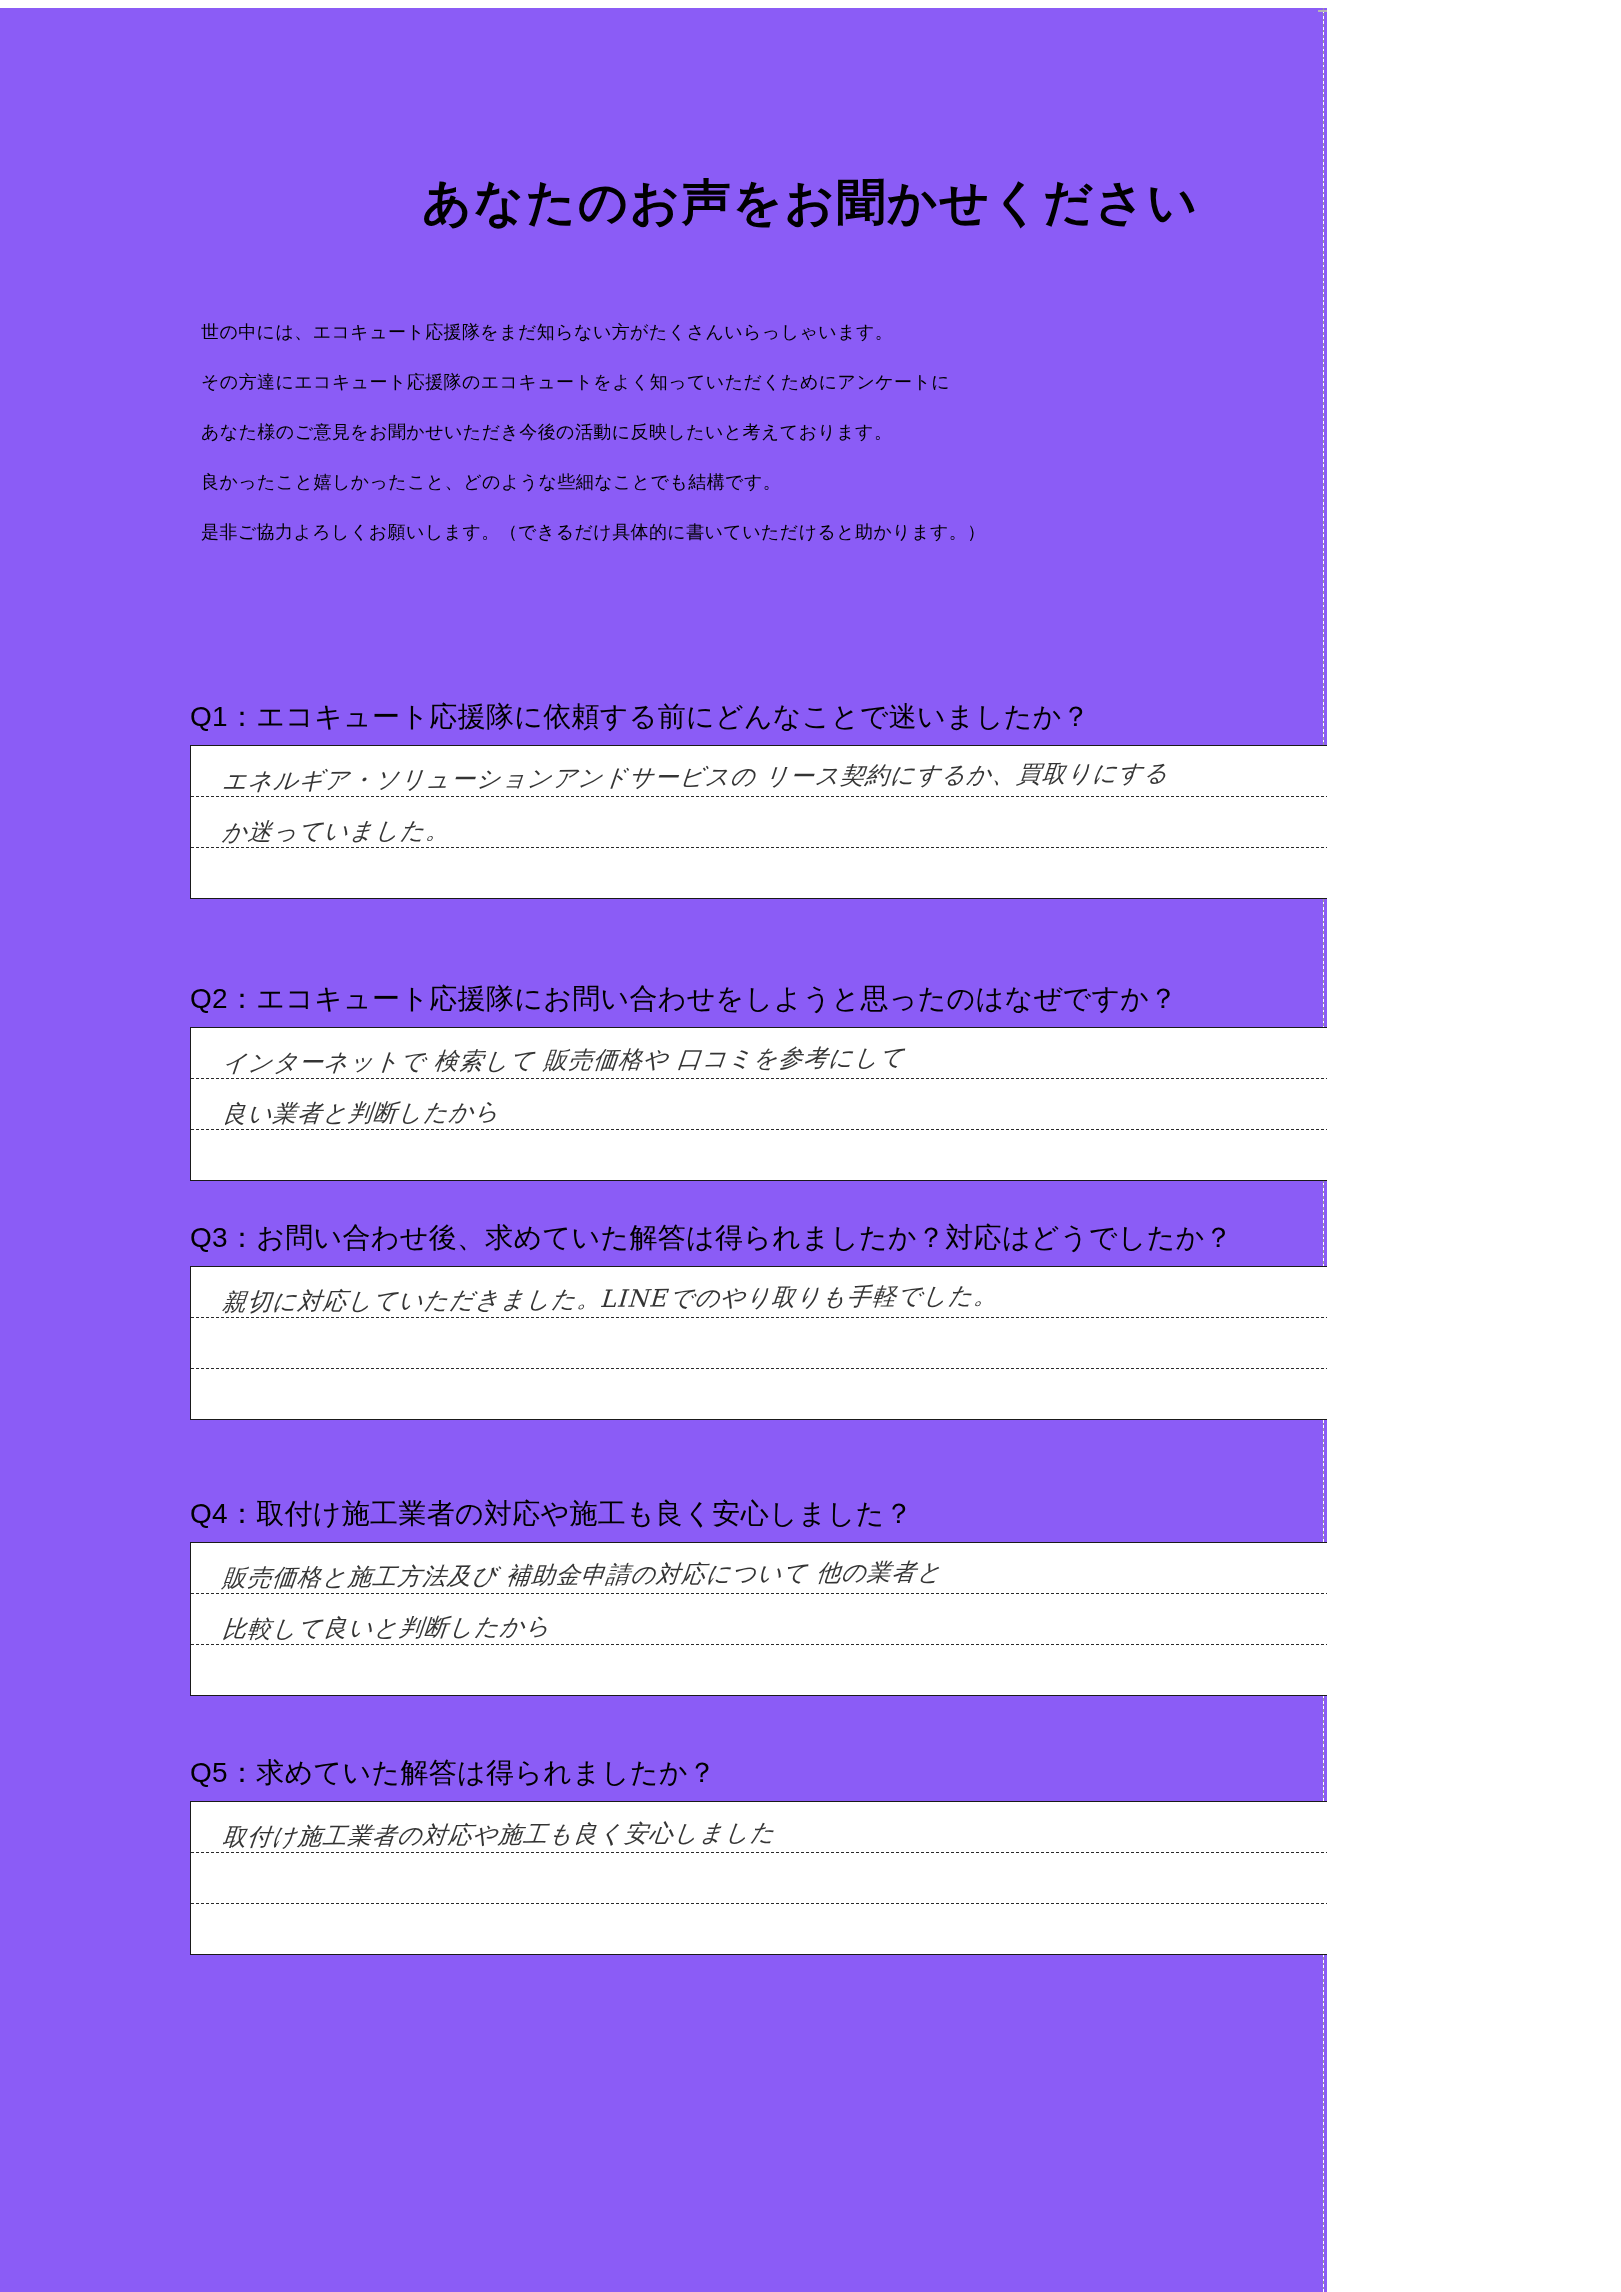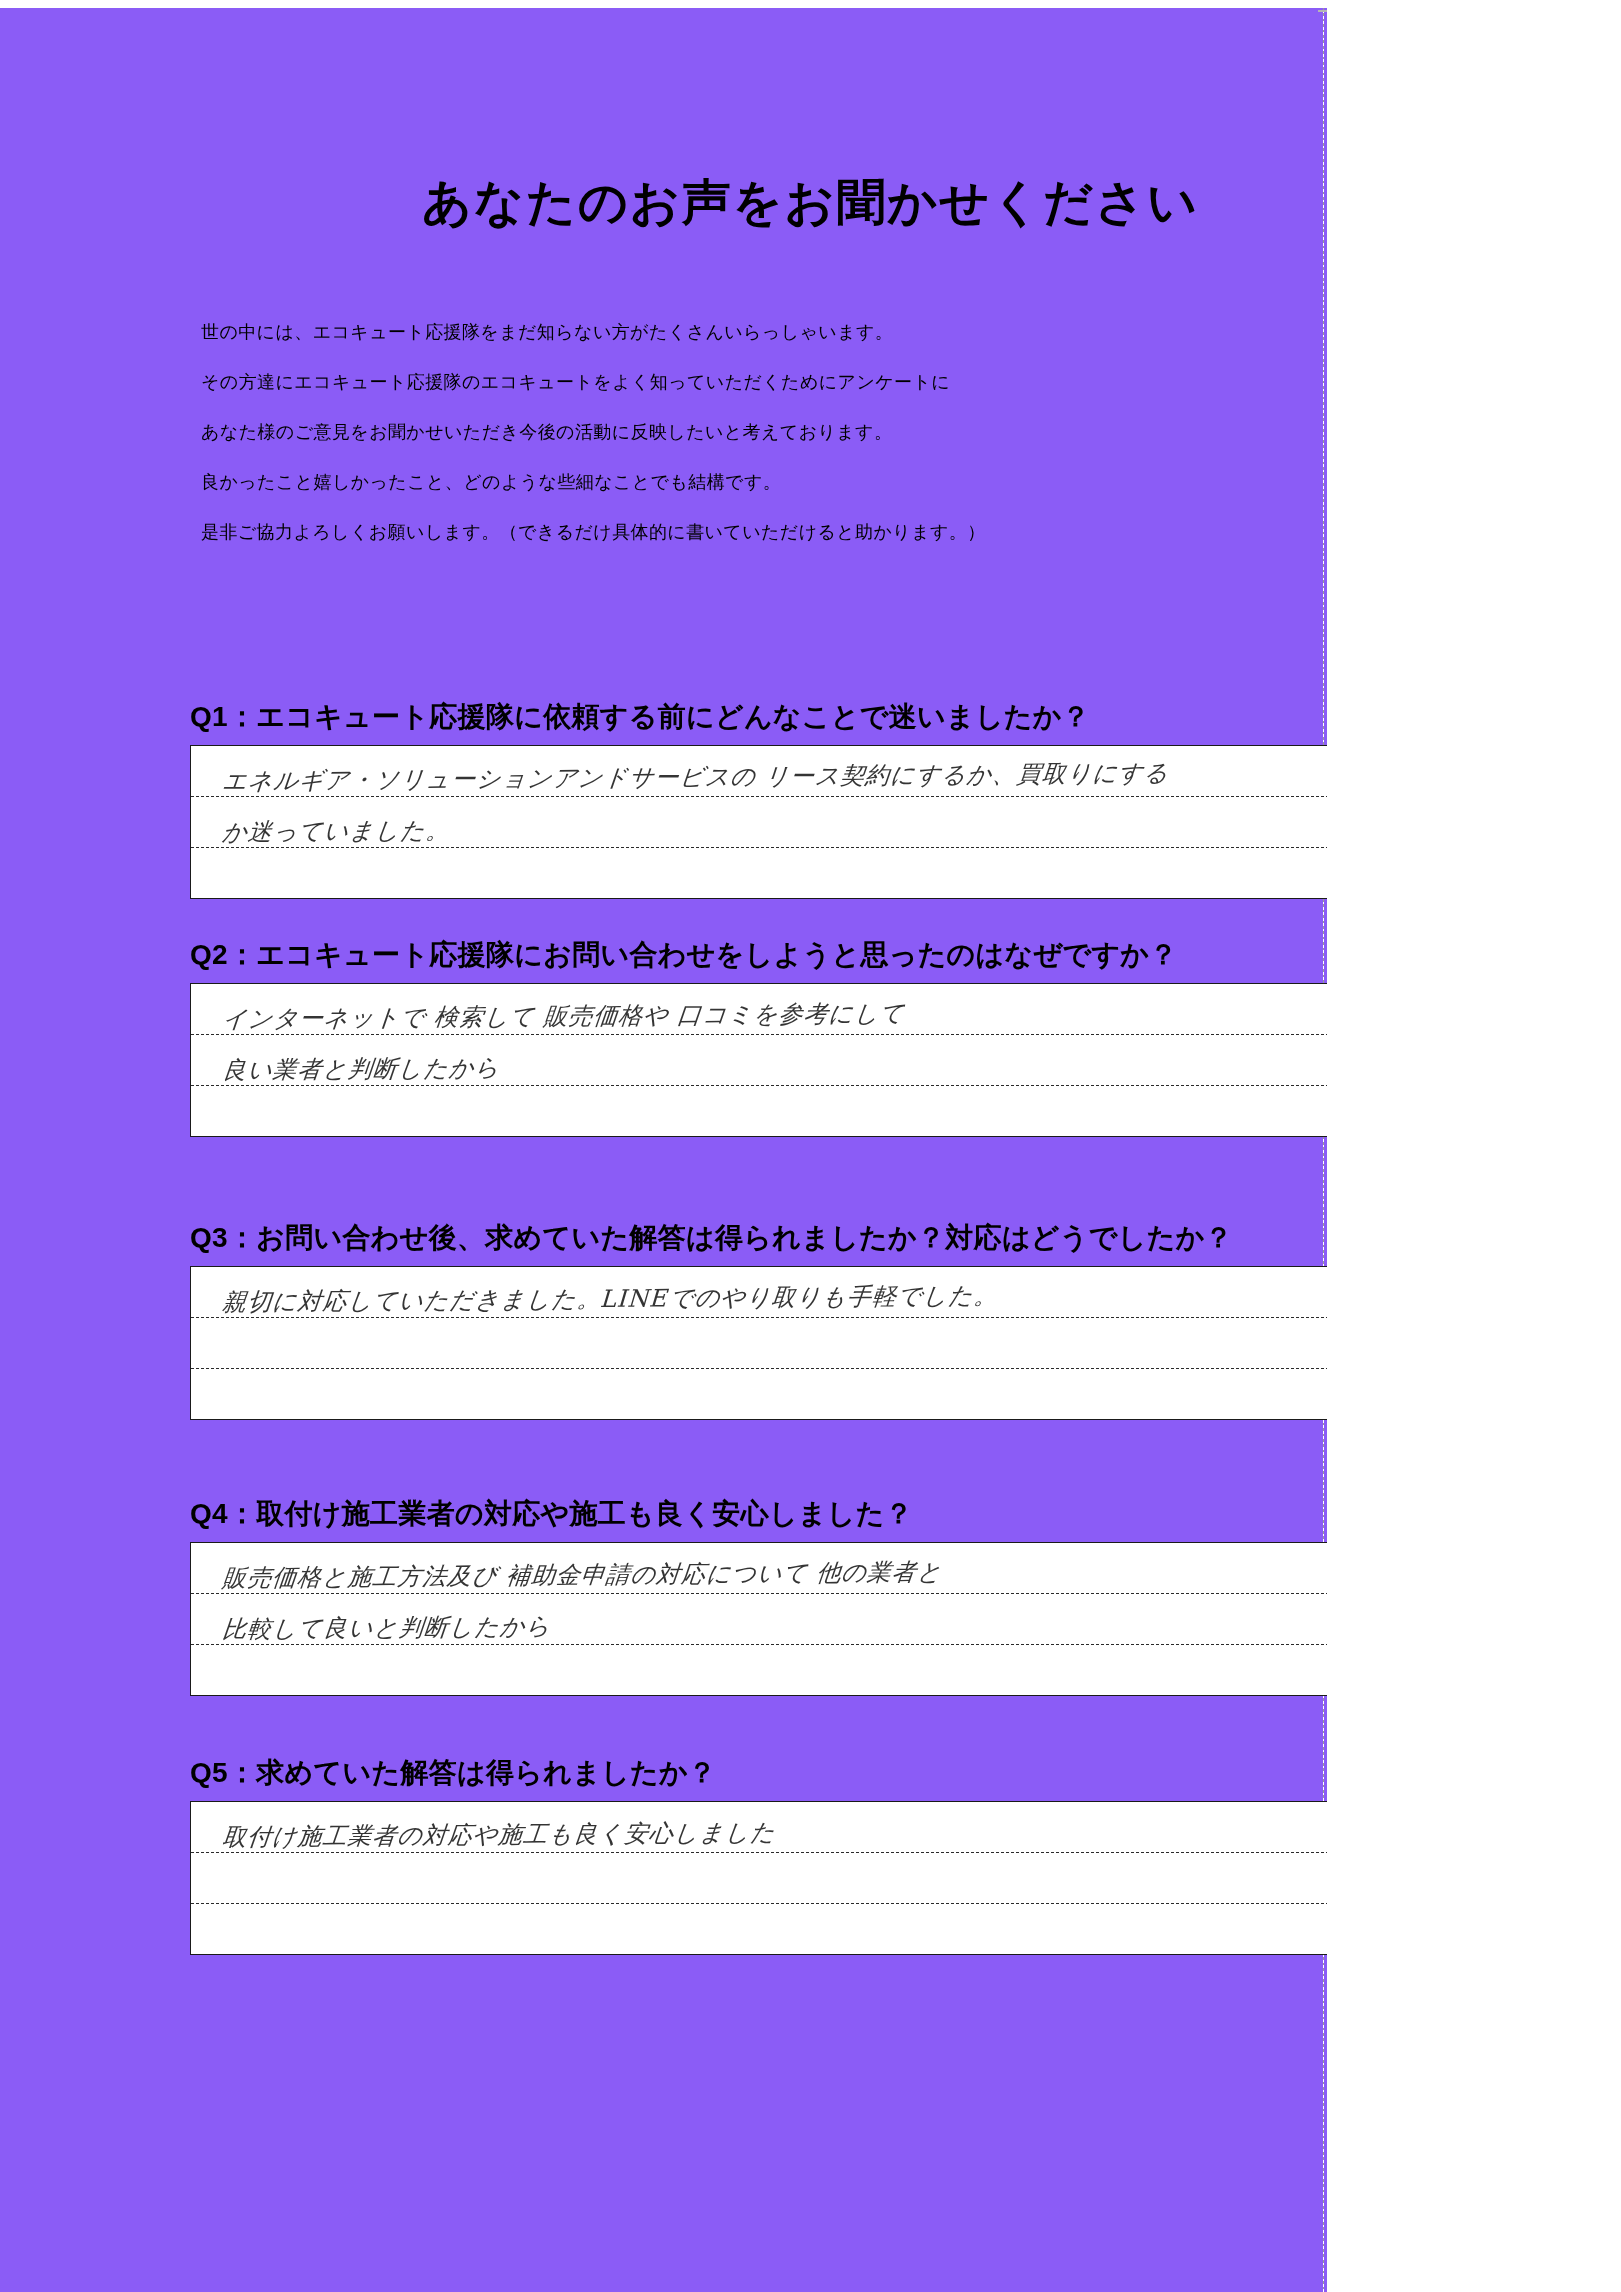--- a/index.html
+++ b/index.html
@@ -68,21 +68,21 @@
     white-space: nowrap;
   }
 
   .qblock {
     position: absolute;
     left: 190px;
     width: 1245px;
   }
   .q-label {
     font-size: 28px;
-    font-weight: bold;
+    font-weight: normal;
     letter-spacing: 0.3px;
     white-space: nowrap;
     margin-bottom: 9px;
   }
   .answer-box {
     position: relative;
     width: 1245px;
     height: 154px;
     border: 1.8px solid #1a1a1a;
     box-sizing: border-box;
@@ -118,21 +118,21 @@
     color: #161616;
     white-space: nowrap;
     transform: skewX(-6deg) rotate(-0.5deg);
     opacity: 0.87;
   }
   .hand-line.l1 { top: 14.3px; }
   .hand-line.l2 { top: 65px; }
 
   
   #q1 { top: 690px; }
-  #q2 { top: 928px; }
+  #q2 { top: 972px; }
   #q3 { top: 1211px; }
   #q4 { top: 1487px; }
   #q5 { top: 1746px; }
 </style>
 </head>
 <body>
 
 <div class="page">
 
   <div class="scan-edge-right"></div>

